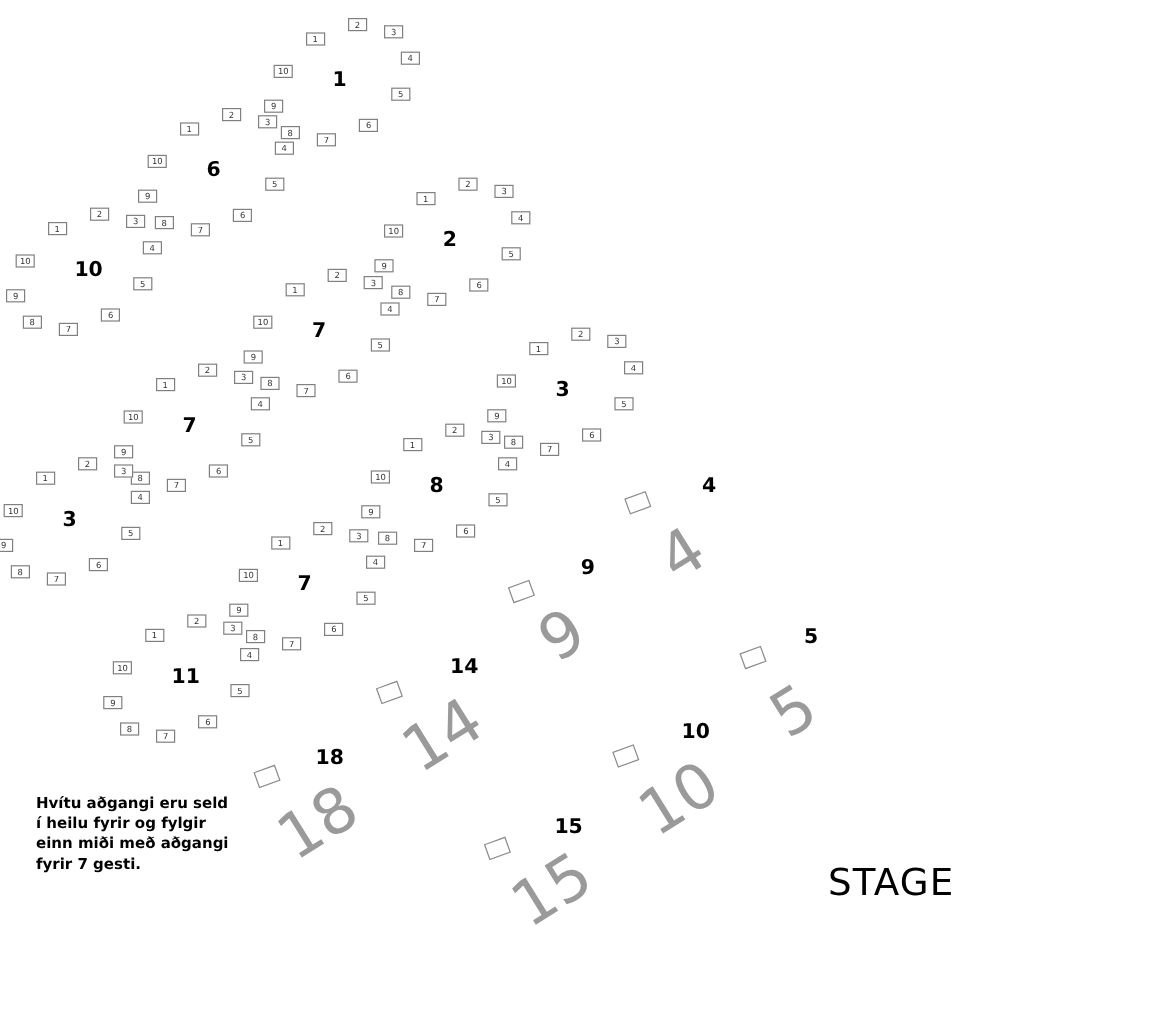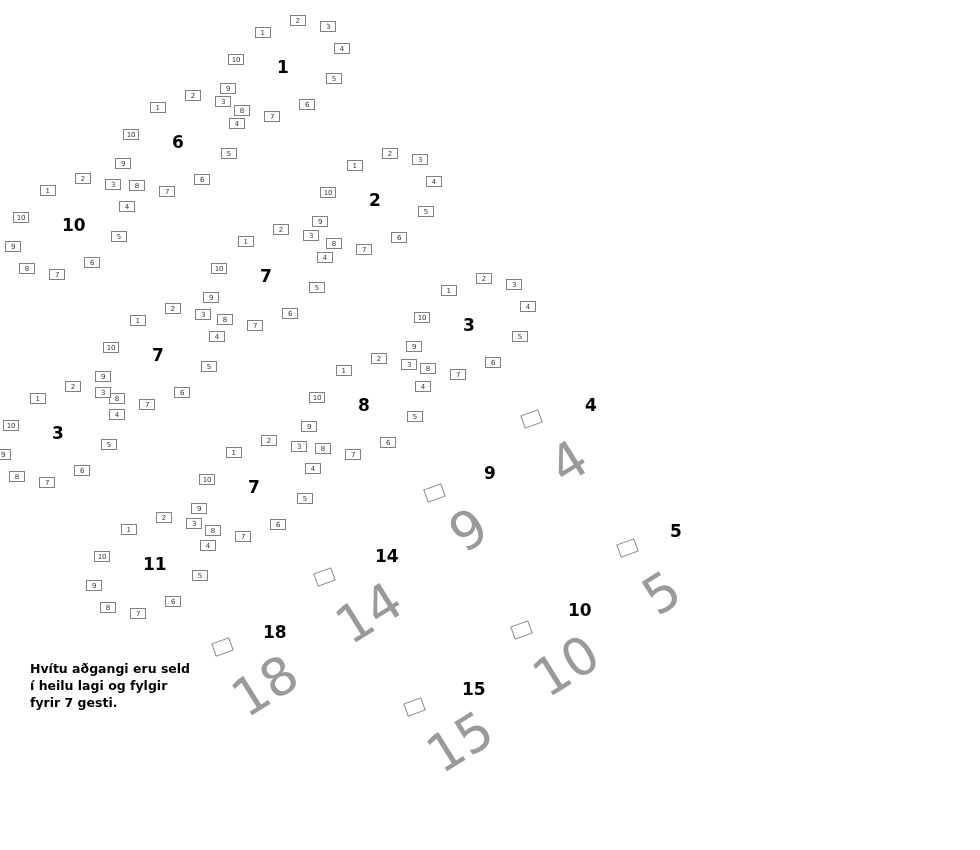--- a/index.html
+++ b/index.html
@@ -273,18 +273,20 @@
       </div>
       <div class="white-table" style="left: 0px; top: 0px;">
         <div class="box" style="left: 405px; top: 700px; transform: rotate(-20deg);"></div>
         <div class="num" style="left: 462px; top: 679px;">15</div>
         <div class="ghost" style="left: 427px; top: 712px; transform: rotate(-32deg);">15</div>
       </div>
     </div>
 
   <div id="legend-note">
       <div>Hvítu aðgangi eru seld</div>
-      <div>í heilu lagi og fylgir</div>
+      <div>í heilu fyrir og fylgir</div>
+      <div>einn miði með aðgangi</div>
       <div>fyrir 7 gesti.</div>
     </div>
 
+  <div id="stage-text">STAGE</div>
 
 </div>
 
 </body></html>

